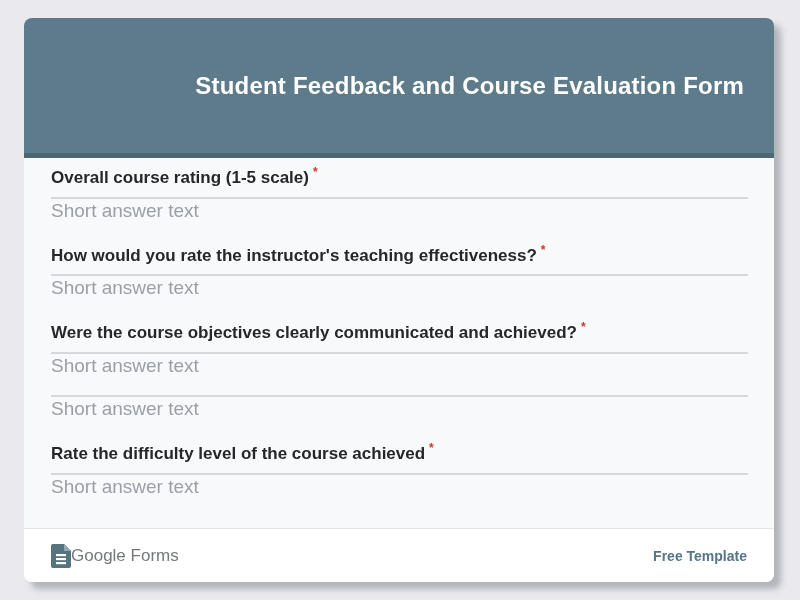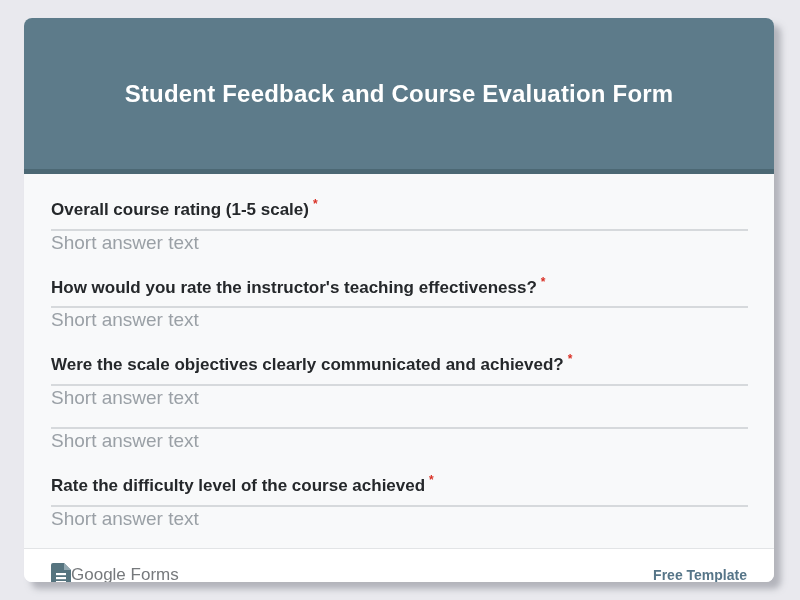--- a/index.html
+++ b/index.html
@@ -18,40 +18,40 @@
     left: 24px; top: 18px;
     width: 750px; height: 564px;
     border-radius: 8px;
     overflow: hidden;
     background: #f8f9fa;
     box-shadow: 7px 7px 6px rgba(125,127,137,0.50);
     display: flex;
     flex-direction: column;
   }
   .form-header {
-    height: 156px;
+    height: 140px;
     background: #5d7b8a;
     border-bottom: 5px solid #4c6874;
     display: flex;
     align-items: center;
-    justify-content: center;
+    justify-content: flex-end;
     flex: 0 0 auto;
   }
   .form-header h1 {
     color: #ffffff;
     font-size: 24px;
     font-weight: bold;
     letter-spacing: 0.2px;
     text-align: center;
     padding: 0 30px;
   }
   .form-body {
     flex: 1 1 auto;
     background: #f8f9fa;
-    padding: 20px 26px 0 27px;
+    padding: 4px 26px 0 27px;
   }
   .question { margin-bottom: 21px; }
   .q-title {
     font-size: 17px;
     font-weight: bold;
     color: #25282b;
     line-height: 20px;
   }
   .req {
     color: #d93025;
@@ -117,21 +117,21 @@
 
       <section class="question">
         <div class="q-title"><span>How would you rate the instructor's teaching effectiveness?</span><span class="req">*</span></div>
         <div>
           <div class="answer-line"></div>
           <div class="placeholder">Short answer text</div>
         </div>
       </section>
 
       <section class="question">
-        <div class="q-title"><span>Were the scale objectives clearly communicated and achieved?</span><span class="req">*</span></div>
+        <div class="q-title"><span>Were the course objectives clearly communicated and achieved?</span><span class="req">*</span></div>
         <div>
           <div class="answer-line"></div>
           <div class="placeholder">Short answer text</div>
         </div>
       </section>
 
       <section class="question">
         <div>
           <div class="answer-line"></div>
           <div class="placeholder">Short answer text</div>

